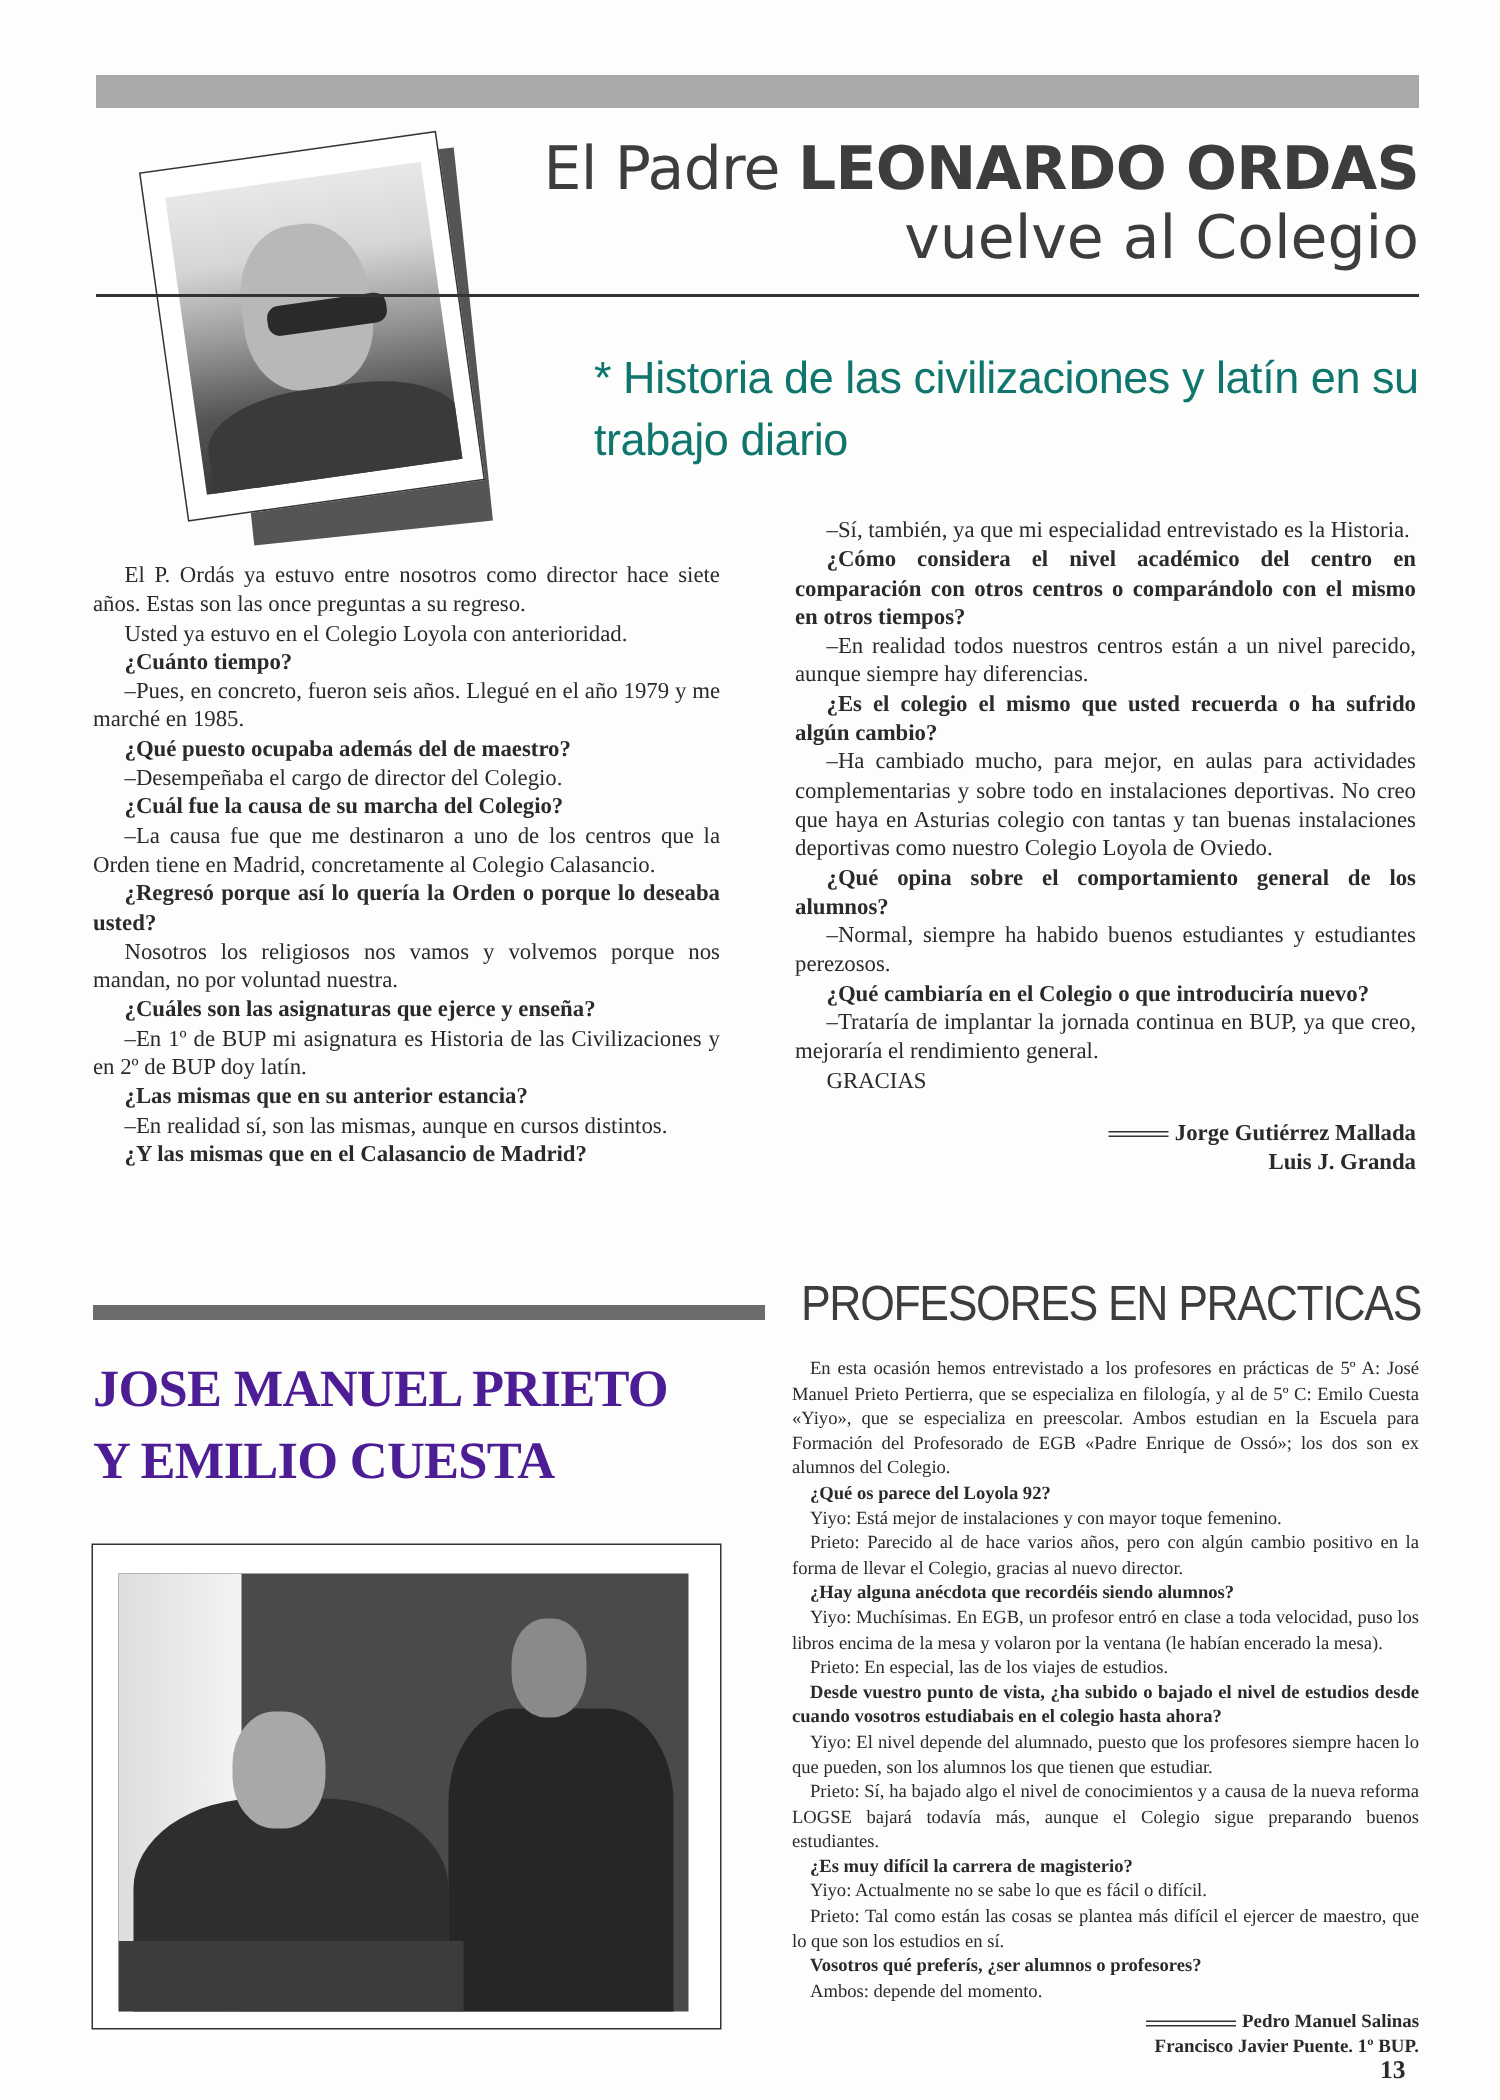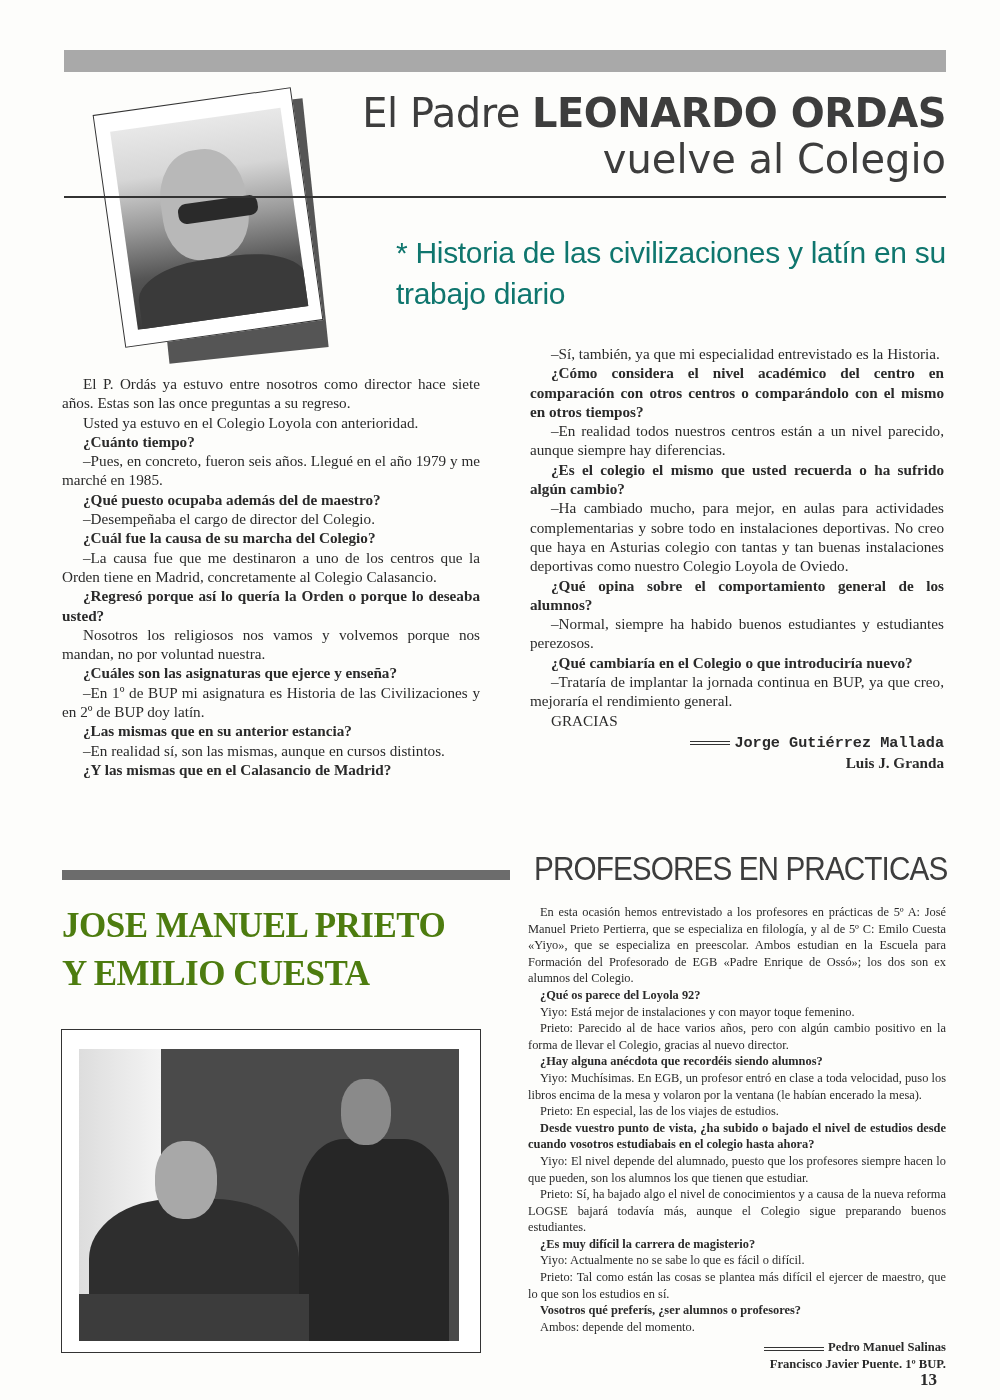--- a/index.html
+++ b/index.html
@@ -25,21 +25,21 @@
 
   .col { position: absolute; font-size: 15.2px; line-height: 19.3px; text-align: justify; }
   .col p { text-indent: 21px; }
   .col p.q { font-weight: bold; }
   .col1 { left: 62px; top: 374px; width: 418px; }
   .col2 { left: 530px; top: 344px; width: 414px; }
   .sig { text-align: right; font-weight: bold; text-indent: 0 !important; }
   .sig-line { display: inline-block; width: 40px; height: 4px; border-top: 1px solid #333; border-bottom: 1px solid #333; vertical-align: middle; margin-right: 4px; }
 
   .mid-bar { position: absolute; left: 62px; top: 870px; width: 448px; height: 10px; background: #6c6c6c; }
-  .title2 { position: absolute; left: 62px; top: 902px; width: 460px; font-family: "Liberation Serif", serif; font-weight: bold; font-size: 35px; line-height: 48px; color: #4d7c0f; letter-spacing: -0.5px; }
+  .title2 { position: absolute; left: 62px; top: 902px; width: 460px; font-family: "Liberation Serif", serif; font-weight: bold; font-size: 35px; line-height: 48px; color: #4c1d95; letter-spacing: -0.5px; }
   .title3 { position: absolute; left: 534px; top: 850px; width: 412px; font-family: "Liberation Sans", sans-serif; font-size: 33px; color: #3d3d3d; letter-spacing: -1px; transform: scaleX(0.9); transform-origin: left; white-space: nowrap; }
 
   .photo2 { position: absolute; left: 61px; top: 1029px; width: 420px; height: 324px; border: 1px solid #333; background: #fff; }
   .photo2-inner { position: absolute; left: 17px; top: 19px; width: 380px; height: 292px; background: #4a4a4a; overflow: hidden; }
   .p2-window { position: absolute; left: 0; top: 0; width: 82px; height: 292px; background: linear-gradient(90deg,#ddd,#f4f4f4); }
   .p2-person1 { position: absolute; left: 10px; top: 150px; width: 210px; height: 150px; background: #2e2e2e; border-radius: 40% 40% 0 0; }
   .p2-head1 { position: absolute; left: 76px; top: 92px; width: 62px; height: 78px; background: #a8a8a8; border-radius: 45%; }
   .p2-person2 { position: absolute; left: 220px; top: 90px; width: 150px; height: 210px; background: #262626; border-radius: 30% 30% 0 0; }
   .p2-head2 { position: absolute; left: 262px; top: 30px; width: 50px; height: 66px; background: #8a8a8a; border-radius: 45%; }
   .p2-desk { position: absolute; left: 0; top: 245px; width: 230px; height: 47px; background: #3c3c3c; }
@@ -93,21 +93,21 @@
   <p>–Sí, también, ya que mi especialidad entrevistado es la Historia.</p>
   <p class="q">¿Cómo considera el nivel académico del centro en comparación con otros centros o comparándolo con el mismo en otros tiempos?</p>
   <p>–En realidad todos nuestros centros están a un nivel parecido, aunque siempre hay diferencias.</p>
   <p class="q">¿Es el colegio el mismo que usted recuerda o ha sufrido algún cambio?</p>
   <p>–Ha cambiado mucho, para mejor, en aulas para actividades complementarias y sobre todo en instalaciones deportivas. No creo que haya en Asturias colegio con tantas y tan buenas instalaciones deportivas como nuestro Colegio Loyola de Oviedo.</p>
   <p class="q">¿Qué opina sobre el comportamiento general de los alumnos?</p>
   <p>–Normal, siempre ha habido buenos estudiantes y estudiantes perezosos.</p>
   <p class="q">¿Qué cambiaría en el Colegio o que introduciría nuevo?</p>
   <p>–Trataría de implantar la jornada continua en BUP, ya que creo, mejoraría el rendimiento general.</p>
   <p>GRACIAS</p>
-  <p class="sig" style="margin-top:4px;font-family:Liberation Mono, monospace;"><span class="sig-line"></span><span>Jorge Gutiérrez Mallada</span></p>
+  <p class="sig" style="margin-top:16px;"><span class="sig-line"></span><span>Jorge Gutiérrez Mallada</span></p>
   <p class="sig">Luis J. Granda</p>
 </div>
 
 <div class="mid-bar"></div>
 <div class="title2">
   <div>JOSE MANUEL PRIETO</div>
   <div>Y EMILIO CUESTA</div>
 </div>
 <div class="title3">PROFESORES EN PRACTICAS</div>
 

